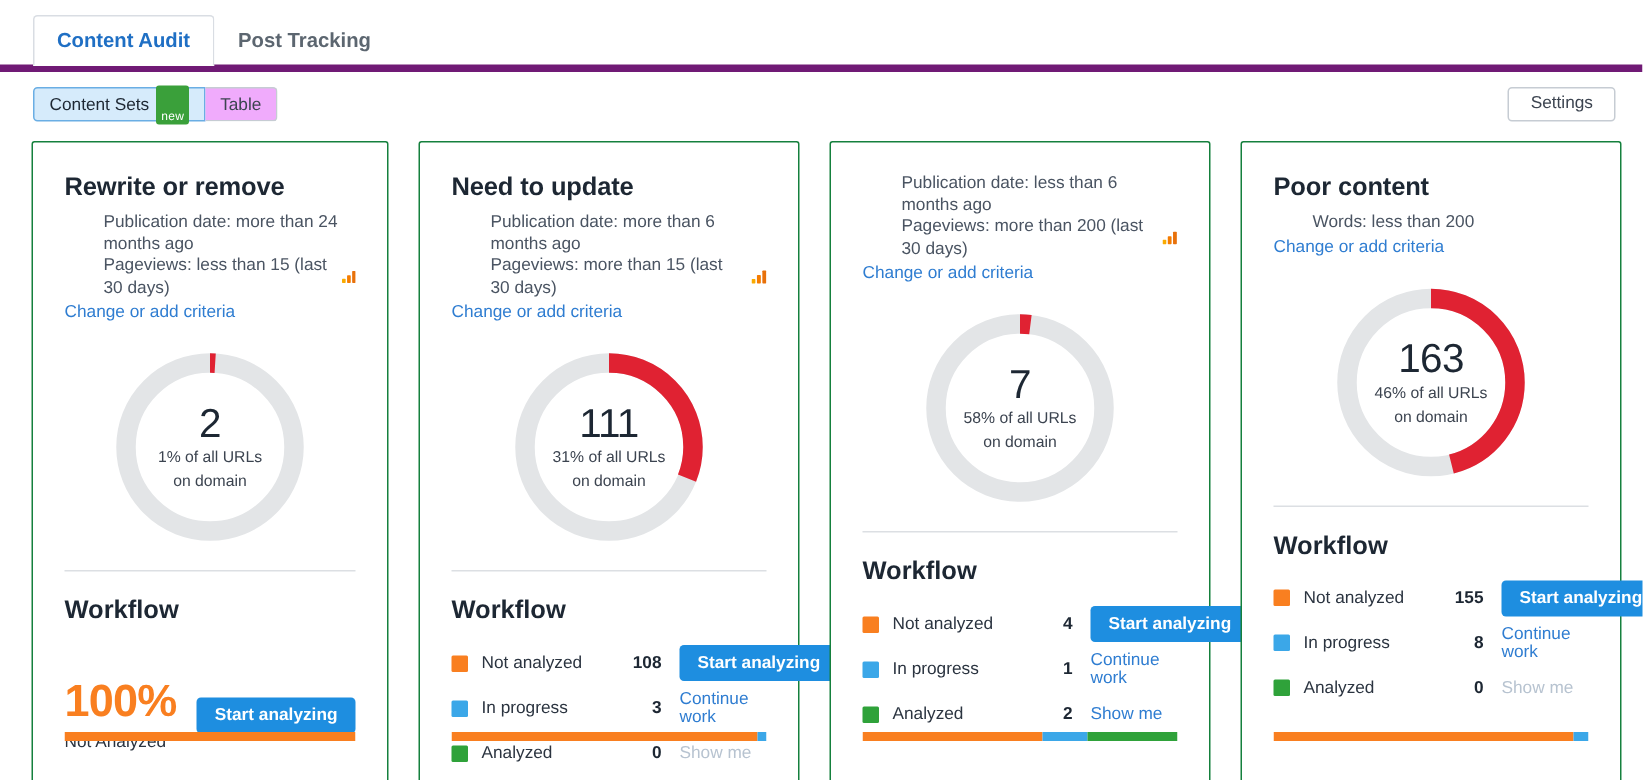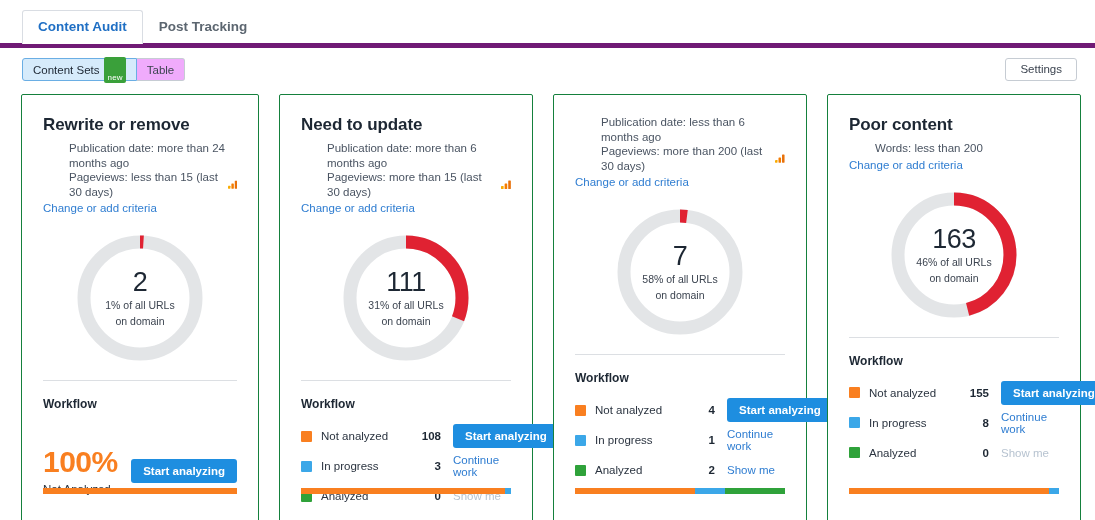--- a/index.html
+++ b/index.html
@@ -168,21 +168,21 @@
     margin-top: 2px;
   }
 
   .divider {
     border-top: 1px solid #dcdfe3;
     margin: 8px 0 0 0;
   }
 
   
   .wf-title {
-    font-size: 12px;
+    font-size: 17px;
     font-weight: bold;
     color: #1d2733;
     margin-top: 16px;
     margin-bottom: 10px;
   }
   .wf-rows { display: flex; flex-direction: column; }
   .wf-row {
     display: flex;
     align-items: center;
     height: 30px;

